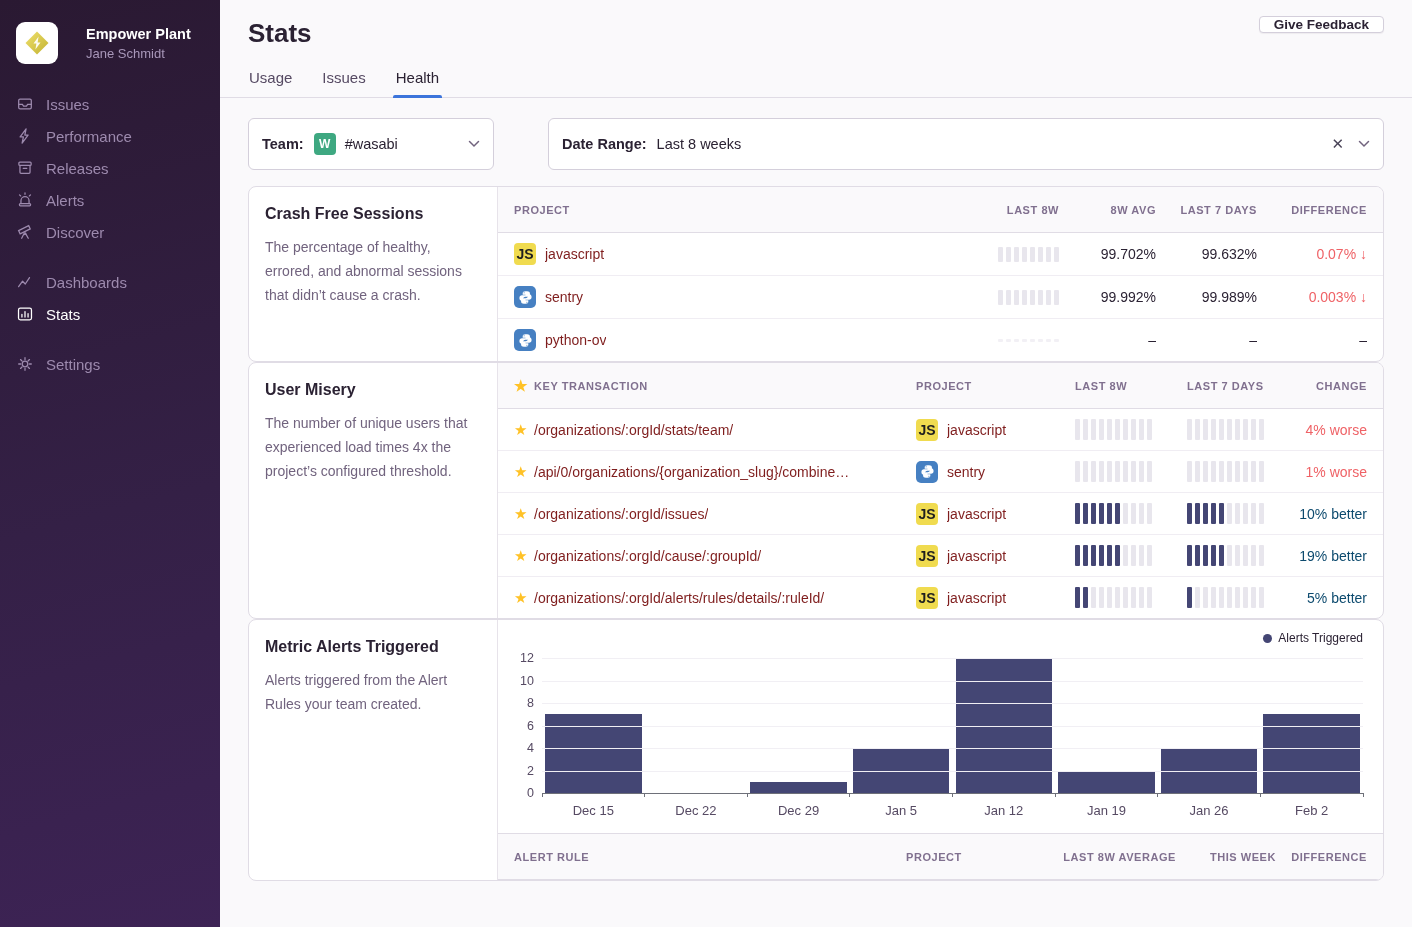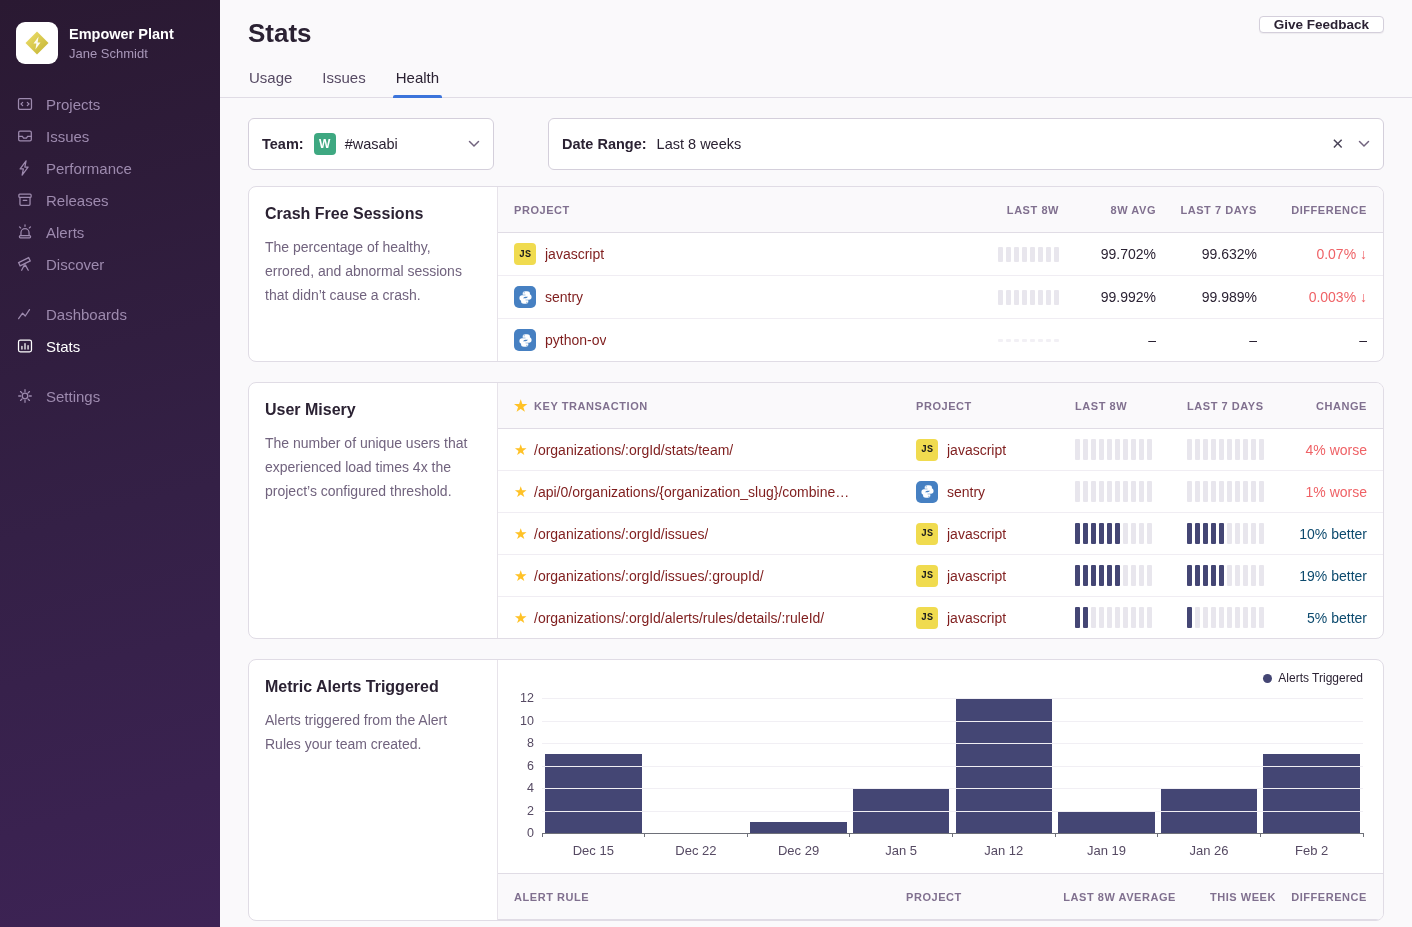--- a/index.html
+++ b/index.html
@@ -3,21 +3,21 @@
 <meta charset="utf-8">
 <style>
   html,body{margin:0;padding:0;}
   body{width:1412px;height:927px;overflow:hidden;background:#FAF9FB;
        font-family:"Liberation Sans",sans-serif;color:#2B2233;}
   .app{display:flex;width:1412px;height:927px;}
 
   
   .sidebar{width:220px;flex-shrink:0;background:linear-gradient(165deg,#2a1932 0%,#342046 55%,#3d2355 100%);
            padding-top:14px;box-sizing:border-box;}
-  .org{display:flex;align-items:center;gap:11px;padding:8px 16px 24px;cursor:pointer;}
+  .org{display:flex;align-items:center;gap:28px;padding:8px 16px 24px;cursor:pointer;}
   .org-logo{width:42px;height:42px;background:#fff;border-radius:9px;display:flex;align-items:center;justify-content:center;flex-shrink:0;}
   .org-name{color:#fff;font-weight:bold;font-size:14.5px;line-height:1.25;}
   .org-user{color:#a english;color:#a897b9;font-size:13px;margin-top:2px;}
   .nav-item{display:flex;align-items:center;gap:12px;padding:7px 16px;font-size:15px;color:#9d8aae;cursor:pointer;}
   .nav-item.active{color:#ffffff;}
   .nav-item svg{flex-shrink:0;}
   .nav-gap{height:18px;}
 
   
   .main{flex:1;min-width:0;display:flex;flex-direction:column;}
@@ -39,40 +39,40 @@
   .team-select{width:246px;}
   .date-select{flex:1;margin-left:40px;}
   .f-label{font-weight:bold;color:#2B2233;margin-right:10px;}
   .team-avatar{width:22px;height:22px;border-radius:4px;background:#3EA881;color:#fff;font-size:12px;font-weight:bold;
                display:flex;align-items:center;justify-content:center;margin-right:9px;}
   .spacer{flex:1;}
   .chev{color:#71637E;display:flex;align-items:center;}
   .close-x{color:#4a4458;font-size:15px;margin-right:14px;}
 
   
-  .panel{display:flex;background:#fff;border:1px solid #E0DCE5;border-radius:8px;margin-bottom:20px;overflow:hidden;}
+  .panel{display:flex;background:#fff;border:1px solid #E0DCE5;border-radius:8px;overflow:hidden;}
   .panel-desc{width:249px;flex-shrink:0;border-right:1px solid #E7E3EA;padding:16px;box-sizing:border-box;}
   .panel-title{font-size:16px;font-weight:bold;color:#2B2233;margin:2px 0 12px;}
   .panel-text{font-size:14px;line-height:1.72;color:#71637E;}
   .ptable{flex:1;min-width:0;}
   .thead,.trow{display:grid;align-items:center;padding:0 16px;}
   .thead{height:45px;background:#FAF9FB;border-bottom:1px solid #E0DCE5;color:#80708F;
          font-size:11px;font-weight:bold;letter-spacing:.55px;}
   .trow{border-bottom:1px solid #F0EDF3;font-size:14px;}
   .trow:last-child{border-bottom:none;}
   .ta-r{text-align:right;}
   .crash-head,.crash-row{grid-template-columns:1fr 120px 97px 101px 110px;}
   .crash-row{height:42px;}
   .misery-head,.misery-row{grid-template-columns:402px 159px 112px 112px 1fr;}
   .misery-row{height:41px;}
   .alerts-head{grid-template-columns:392px 150px 120px 100px 1fr;border-top:1px solid #E0DCE5;}
 
   .proj-cell{display:flex;align-items:center;gap:9px;min-width:0;}
   .plat-badge{width:22px;height:22px;border-radius:5px;display:flex;align-items:center;justify-content:center;flex-shrink:0;}
-  .plat-js{background:#F0DB4F;color:#1e1e1e;font-size:10px;font-weight:bold;border-radius:4px;font-family:Liberation Mono, monospace;}
+  .plat-js{background:#F0DB4F;color:#1e1e1e;font-size:14px;font-weight:bold;border-radius:4px;}
   .link{color:#7f1d1d;text-decoration:none;white-space:nowrap;overflow:hidden;text-overflow:ellipsis;}
   .diff-bad{color:#EF6266;}
   .diff-good{color:#0c4a6e;}
   .dash{color:#2B2233;}
   .spark{display:flex;align-items:flex-end;gap:3px;}
   .spark i{display:block;width:5px;border-radius:1px;}
   .star{color:#FFC227;font-size:15px;width:20px;flex-shrink:0;}
   .tx-cell{display:flex;align-items:center;min-width:0;padding-right:14px;}
   .head-star{display:flex;align-items:center;}
   .tfoot{display:flex;align-items:center;height:41px;padding:0 16px;font-size:14px;color:#2B2233;cursor:pointer;border-top:1px solid #F0EDF3;margin-top:-1px;}
@@ -114,27 +114,20 @@
         </svg>
       </div>
       <div class="org-text">
         <div class="org-name">Empower Plant</div>
         <div class="org-user">Jane Schmidt</div>
       </div>
     </div>
     <nav id="sidebar-nav">
         <div class="nav-item">
           <svg width="18" height="18" viewBox="0 0 20 20" fill="none" stroke="currentColor" stroke-width="1.4" stroke-linecap="round">
-            <rect x="2.8" y="4" width="14.4" height="12" rx="1.5"></rect>
-            <path d="M7.4 8.2 5.6 10l1.8 1.8M12.6 8.2l1.8 1.8-1.8 1.8"></path>
-          </svg>
-          <span>Projects</span>
-        </div>
-        <div class="nav-item">
-          <svg width="18" height="18" viewBox="0 0 20 20" fill="none" stroke="currentColor" stroke-width="1.4" stroke-linecap="round">
             <rect x="3" y="4.5" width="14" height="11" rx="1.5"></rect>
             <path d="M3 10.5h4.1l1.3 1.9h3.2l1.3-1.9H17"></path>
           </svg>
           <span>Issues</span>
         </div>
         <div class="nav-item">
           <svg width="18" height="18" viewBox="0 0 20 20" fill="none" stroke="currentColor" stroke-width="1.4" stroke-linecap="round">
             <path d="M11.2 2.2 4.6 11h3.6l-1.4 6.8L13.4 9H9.8l1.4-6.8z" stroke-linejoin="round"></path>
           </svg>
           <span>Performance</span>
@@ -454,21 +447,21 @@
                   <i style="height:21px;background:#E8E6ED"></i>
                   <i style="height:21px;background:#E8E6ED"></i>
                   <i style="height:21px;background:#E8E6ED"></i>
                 </span>
               </div>
               <div class="ta-r diff-good">10% better</div>
             </div>
             <div class="trow misery-row">
               <div class="tx-cell">
                 <span class="star">★</span>
-                <a class="link">/organizations/:orgId/issues/:groupId/</a>
+                <a class="link">/organizations/:orgId/cause/:groupId/</a>
               </div>
               <div class="proj-cell">
                 <span class="plat-badge plat-js">JS</span>
                 <a class="link">javascript</a>
               </div>
               <div>
                 <span class="spark">
                   <i style="height:21px;background:#444674"></i>
                   <i style="height:21px;background:#444674"></i>
                   <i style="height:21px;background:#444674"></i>

